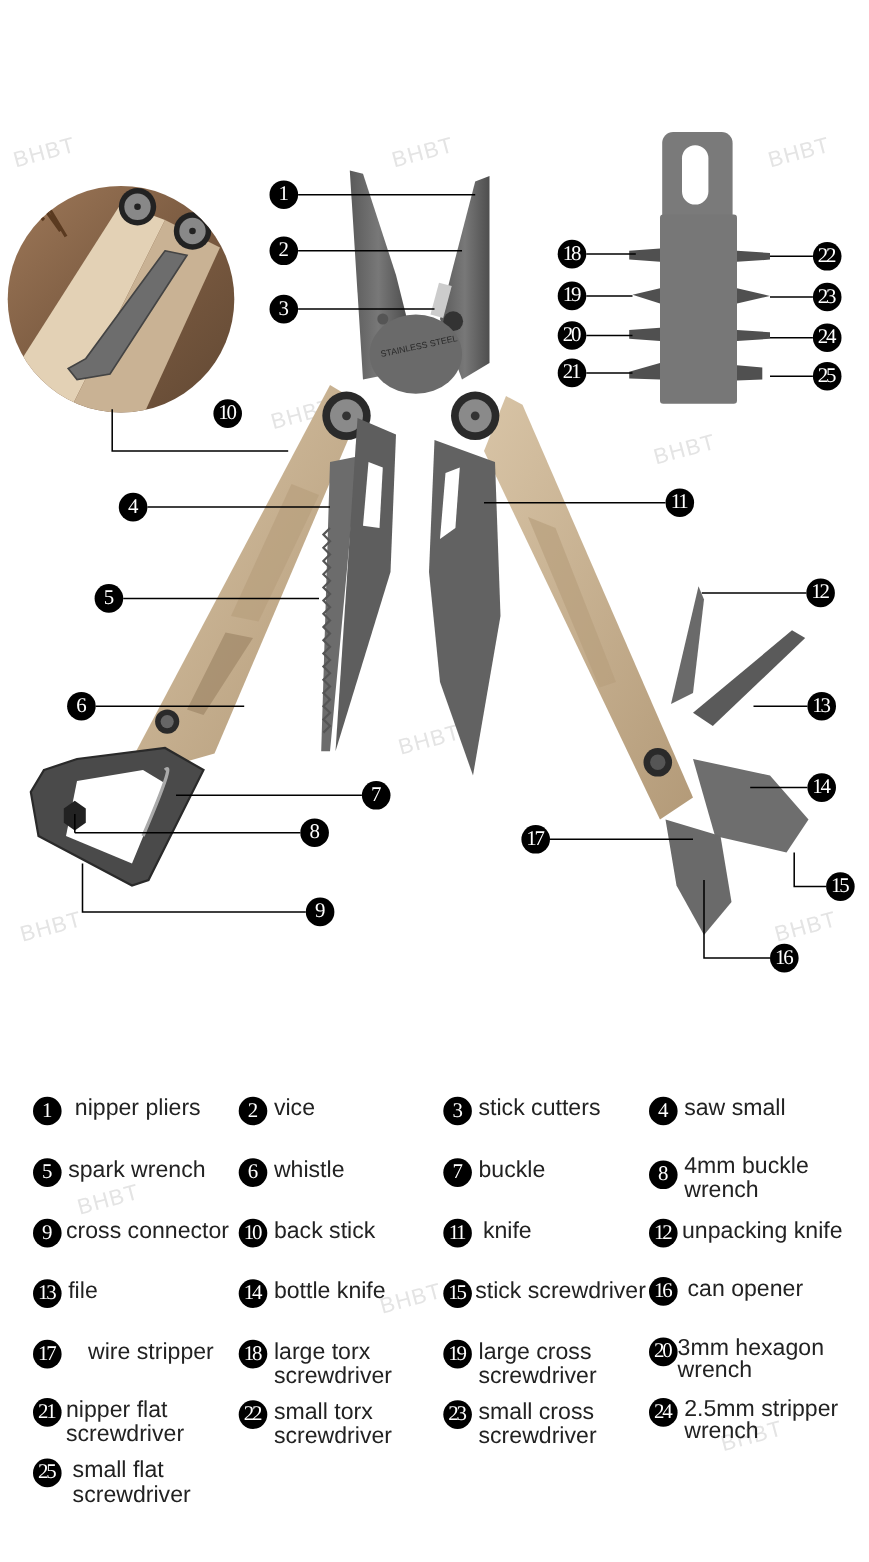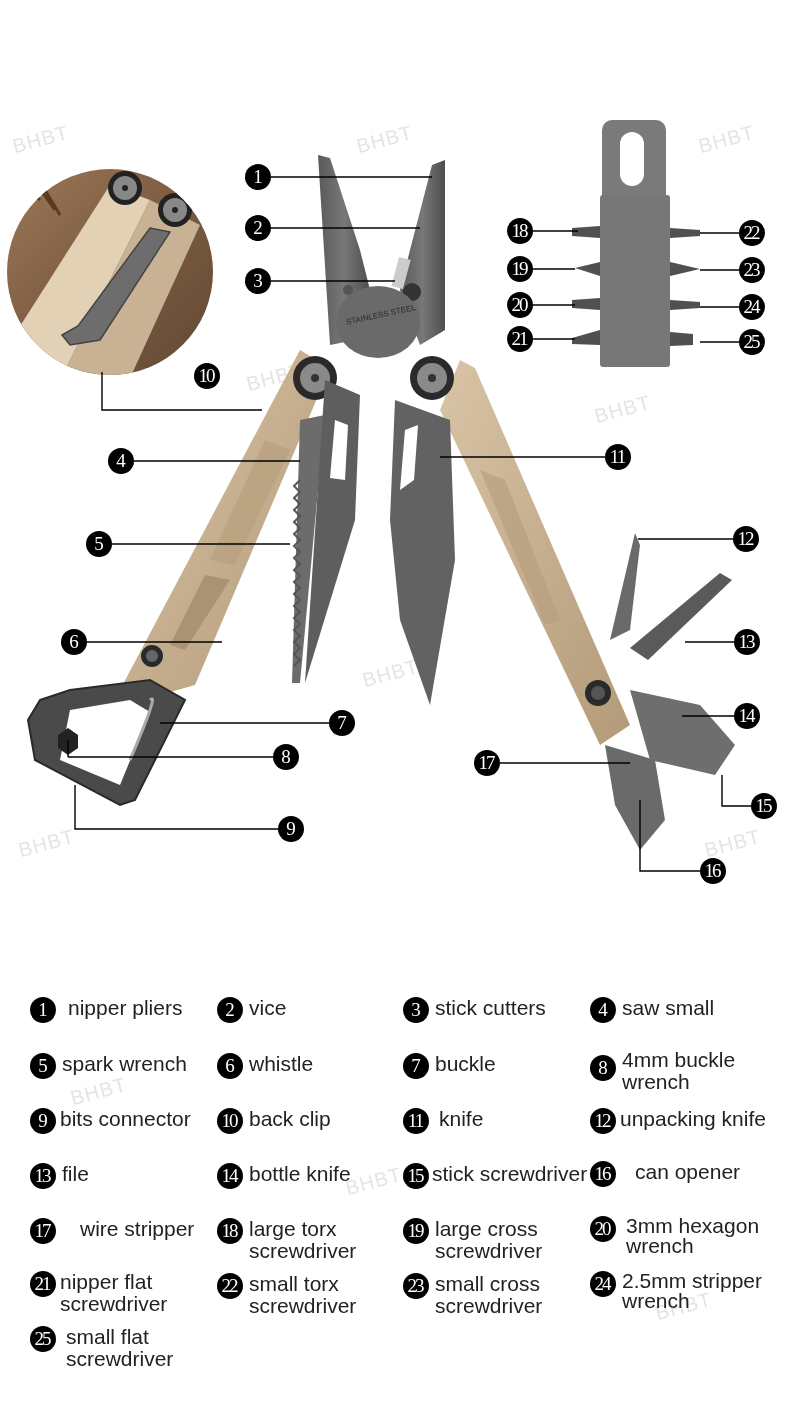--- a/index.html
+++ b/index.html
@@ -229,25 +229,25 @@
       <span class="txt">buckle</span>
     </div>
   <div class="leg" style="left:590px;top:62px">
       <span class="num" style="margin-top:8px">8</span>
       <span class="txt">4mm buckle
 wrench</span>
     </div>
 
   <div class="leg" style="left:30px;top:121px">
       <span class="num">9</span>
-      <span class="txt" style="margin-left:4px">bits connector</span>
+      <span class="txt" style="margin-left:4px">cross connector</span>
     </div>
   <div class="leg" style="left:217px;top:121px">
       <span class="num">10</span>
-      <span class="txt">back clip</span>
+      <span class="txt">back stick</span>
     </div>
   <div class="leg" style="left:403px;top:121px">
       <span class="num">11</span>
       <span class="txt" style="margin-left:10px">knife</span>
     </div>
   <div class="leg" style="left:590px;top:121px">
       <span class="num">12</span>
       <span class="txt" style="margin-left:4px">unpacking knife</span>
     </div>
 
@@ -258,40 +258,40 @@
   <div class="leg" style="left:217px;top:176px">
       <span class="num">14</span>
       <span class="txt">bottle knife</span>
     </div>
   <div class="leg" style="left:403px;top:176px">
       <span class="num">15</span>
       <span class="txt" style="margin-left:3px">stick screwdriver</span>
     </div>
   <div class="leg" style="left:590px;top:174px">
       <span class="num">16</span>
-      <span class="txt" style="margin-left:19px">can opener</span>
+      <span class="txt" style="margin-left:9px">can opener</span>
     </div>
 
   <div class="leg" style="left:30px;top:231px">
       <span class="num">17</span>
       <span class="txt" style="margin-left:24px">wire stripper</span>
     </div>
   <div class="leg" style="left:217px;top:231px">
       <span class="num">18</span>
       <span class="txt">large torx
 screwdriver</span>
     </div>
   <div class="leg" style="left:403px;top:231px">
       <span class="num">19</span>
       <span class="txt">large cross
 screwdriver</span>
     </div>
   <div class="leg" style="left:590px;top:229px">
       <span class="num">20</span>
-      <span class="txt" style="margin-left:10px;line-height:20px">3mm hexagon
+      <span class="txt" style="margin-left:0;line-height:20px">3mm hexagon
 wrench</span>
     </div>
 
   <div class="leg" style="left:30px;top:284px">
       <span class="num">21</span>
       <span class="txt" style="margin-left:4px">nipper flat
 screwdriver</span>
     </div>
   <div class="leg" style="left:217px;top:286px">
       <span class="num">22</span>

